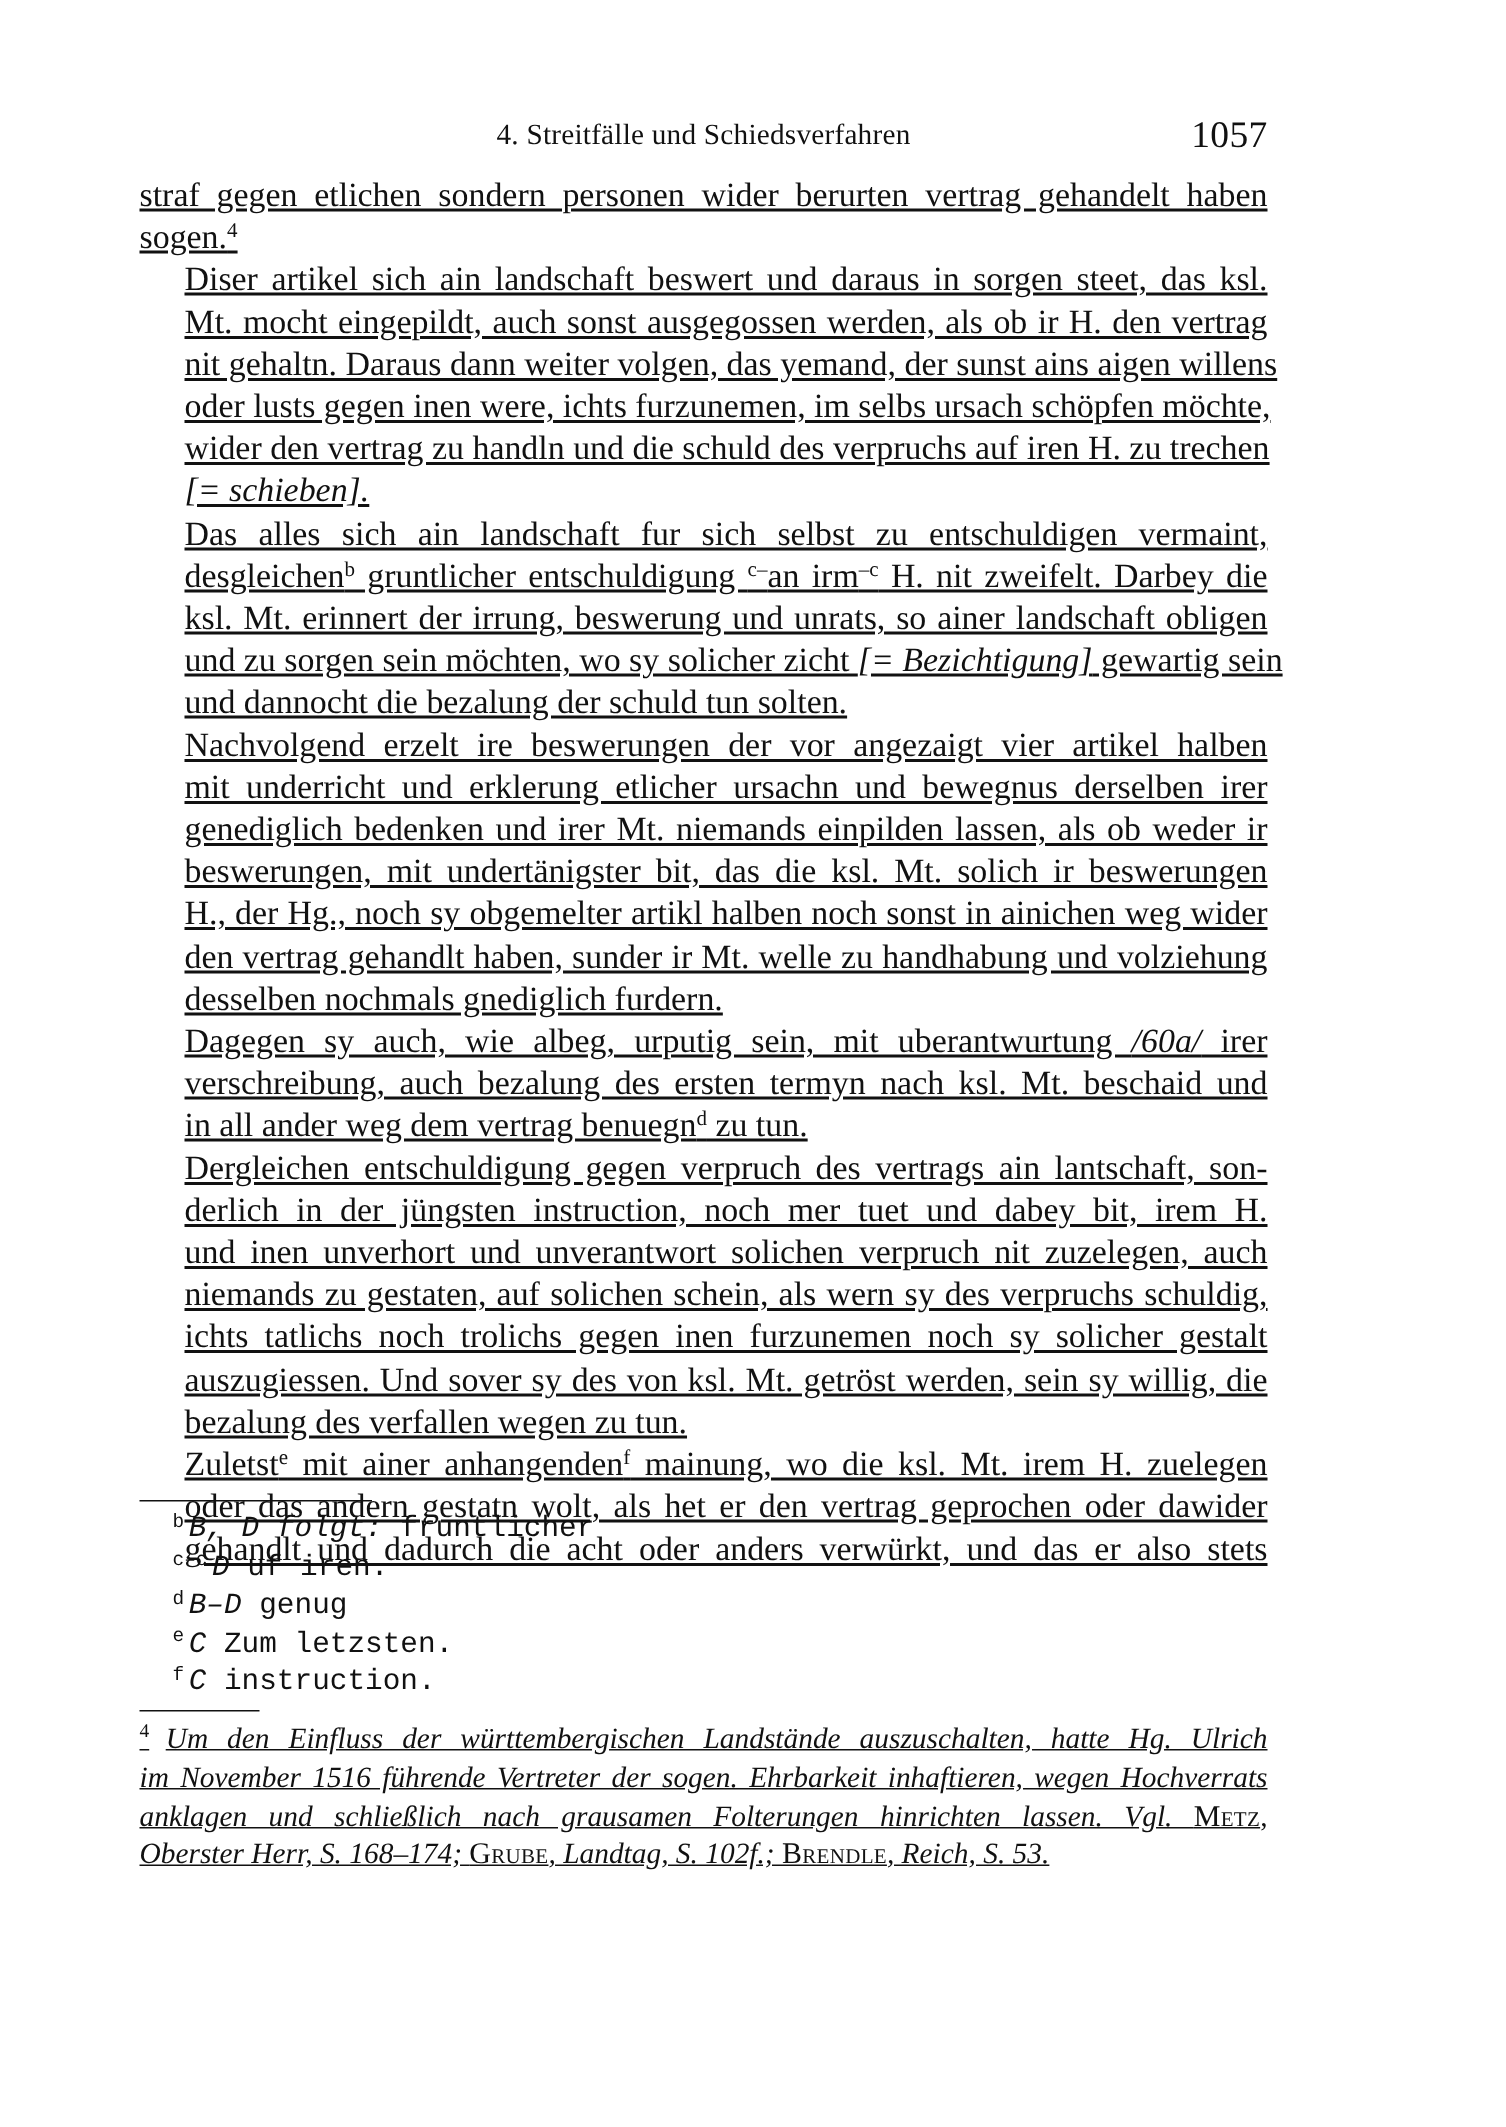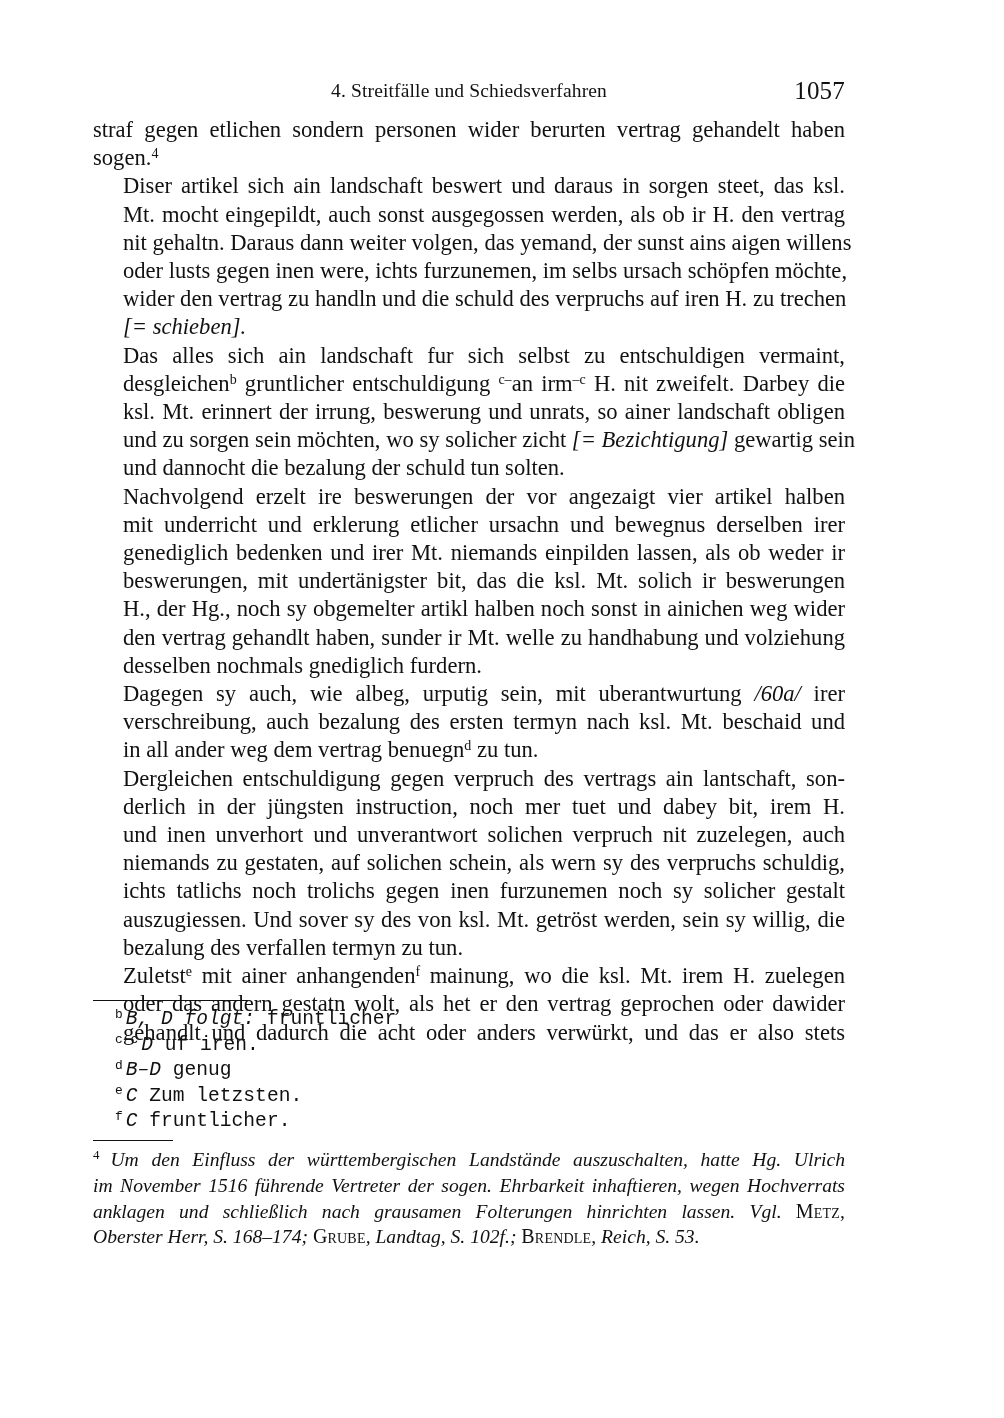--- a/index.html
+++ b/index.html
@@ -67,20 +67,21 @@
   }
   .para.noindent {
     text-indent: 0;
   }
   
   .ln {
     display: block;
     text-align: justify;
     text-align-last: justify;
     white-space: nowrap;
+    text-decoration: underline;
   }
   .ln.last {
     text-align-last: left;
   }
   .ln.ind {
     text-indent: 30px;
   }
 
   i, .it { font-style: italic; }
 
@@ -215,21 +216,21 @@
       <span class="ln last"><span>in all ander weg dem vertrag benuegn</span><sup>d</sup><span> zu tun.</span></span>
     </p>
 
     <p class="para">
       <span class="ln ind">Dergleichen entschuldigung gegen verpruch des vertrags ain lantschaft, son-</span>
       <span class="ln">derlich in der jüngsten instruction, noch mer tuet und dabey bit, irem H.</span>
       <span class="ln">und inen unverhort und unverantwort solichen verpruch nit zuzelegen, auch</span>
       <span class="ln">niemands zu gestaten, auf solichen schein, als wern sy des verpruchs schuldig,</span>
       <span class="ln">ichts tatlichs noch trolichs gegen inen furzunemen noch sy solicher gestalt</span>
       <span class="ln">auszugiessen. Und sover sy des von ksl. Mt. getröst werden, sein sy willig, die</span>
-      <span class="ln last">bezalung des verfallen termyn zu tun.</span>
+      <span class="ln last">bezalung des verfallen wegen zu tun.</span>
     </p>
 
     <p class="para">
       <span class="ln ind"><span>Zuletst</span><sup>e</sup><span> mit ainer anhangenden</span><sup>f</sup><span> mainung, wo die ksl. Mt. irem H. zuelegen</span></span>
       <span class="ln">oder das andern gestatn wolt, als het er den vertrag geprochen oder dawider</span>
       <span class="ln">gehandlt und dadurch die acht oder anders verwürkt, und das er also stets</span>
     </p>
 
   </div>
 
@@ -237,21 +238,21 @@
     <div class="rule-short"></div>
 
     <p class="app-line"><span class="mark">b</span><i>B, D folgt:</i> <span>fruntlicher</span></p>
 
     <p class="app-line"><span class="mark">c–c</span><i>D</i> <span>uf iren.</span></p>
 
     <p class="app-line"><span class="mark">d</span><i>B–D</i> <span>genug</span></p>
 
     <p class="app-line"><span class="mark">e</span><i>C</i> <span>Zum letzsten.</span></p>
 
-    <p class="app-line"><span class="mark">f</span><i>C</i> <span>fruntlicher.</span></p>
+    <p class="app-line"><span class="mark">f</span><i>C</i> <span>instruction.</span></p>
   </div>
 
   <div class="footnote-block">
     <div class="rule-shorter"></div>
     <p class="fn-text">
       <span class="ln"><span class="fn-num">4</span><span>Um den Einfluss der württembergischen Landstände auszuschalten, hatte Hg. Ulrich</span></span>
       <span class="ln">im November 1516 führende Vertreter der sogen. Ehrbarkeit inhaftieren, wegen Hochverrats</span>
       <span class="ln"><span>anklagen und schließlich nach grausamen Folterungen hinrichten lassen. Vgl. </span><span class="smallcaps">Metz</span><span class="roman">,</span></span>
       <span class="ln last"><span>Oberster Herr, S. 168–174; </span><span class="smallcaps">Grube</span><span>, Landtag, S. 102f.; </span><span class="smallcaps">Brendle</span><span>, Reich, S. 53.</span></span>
     </p>

